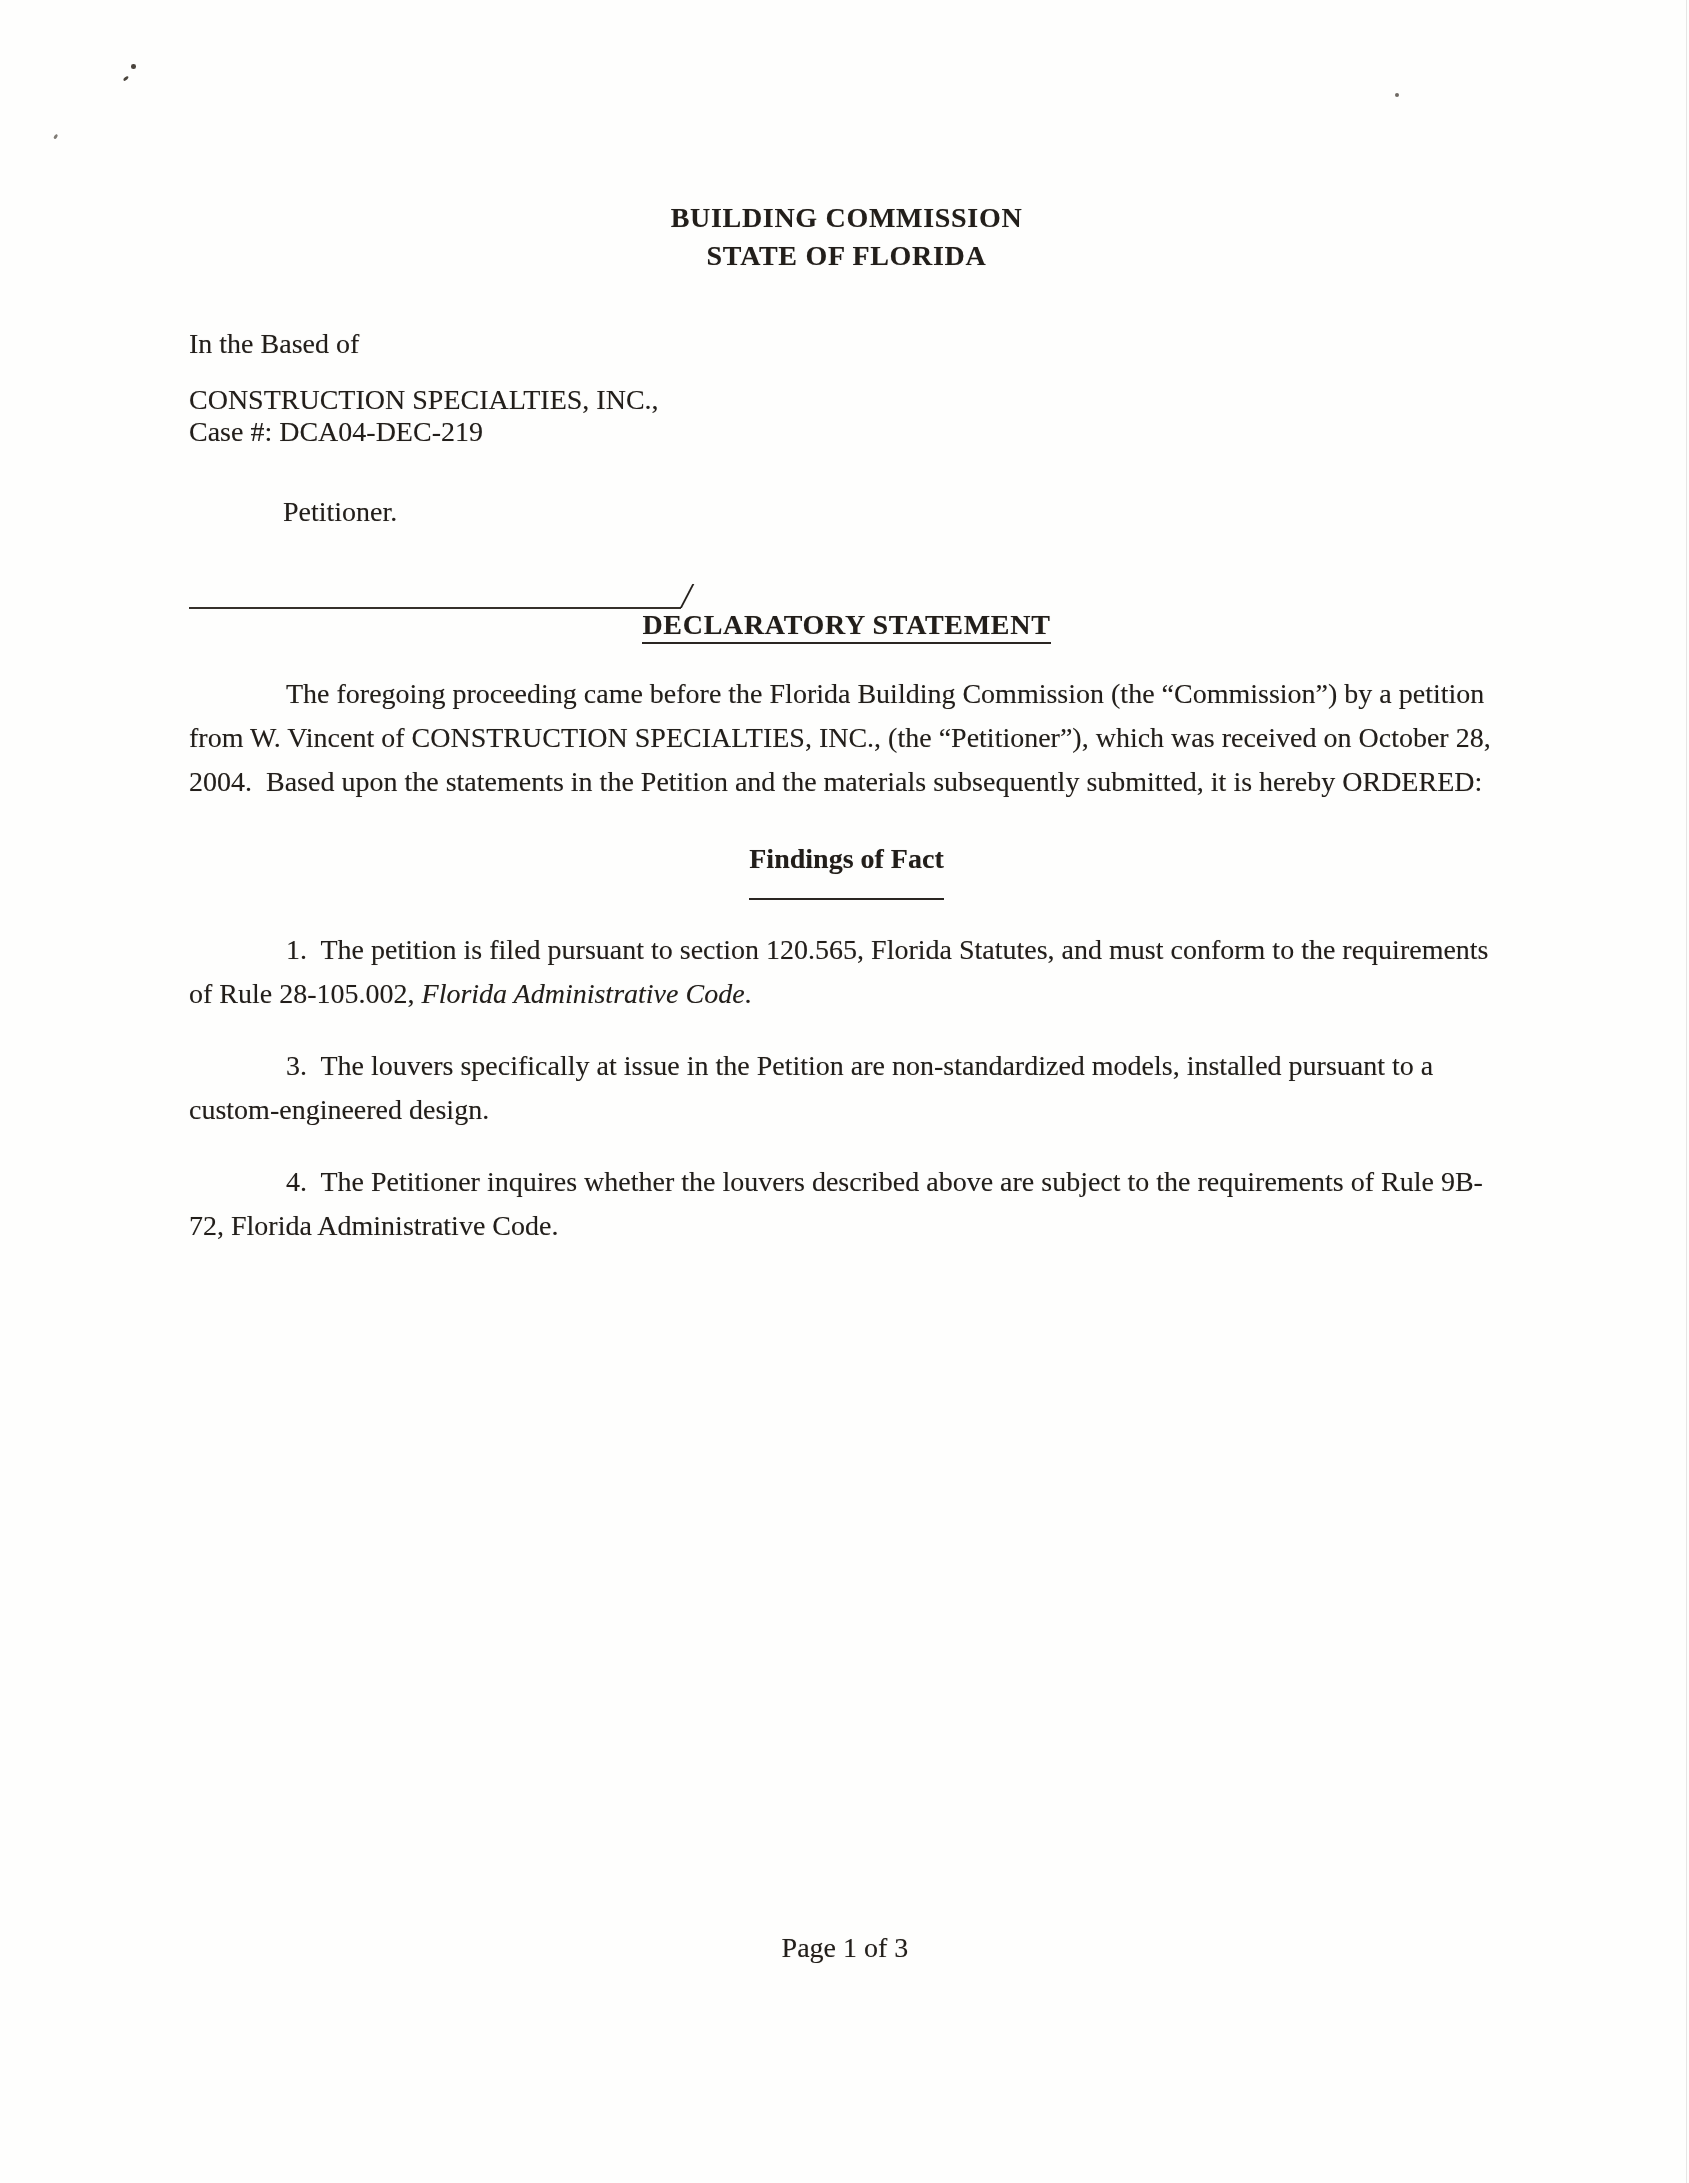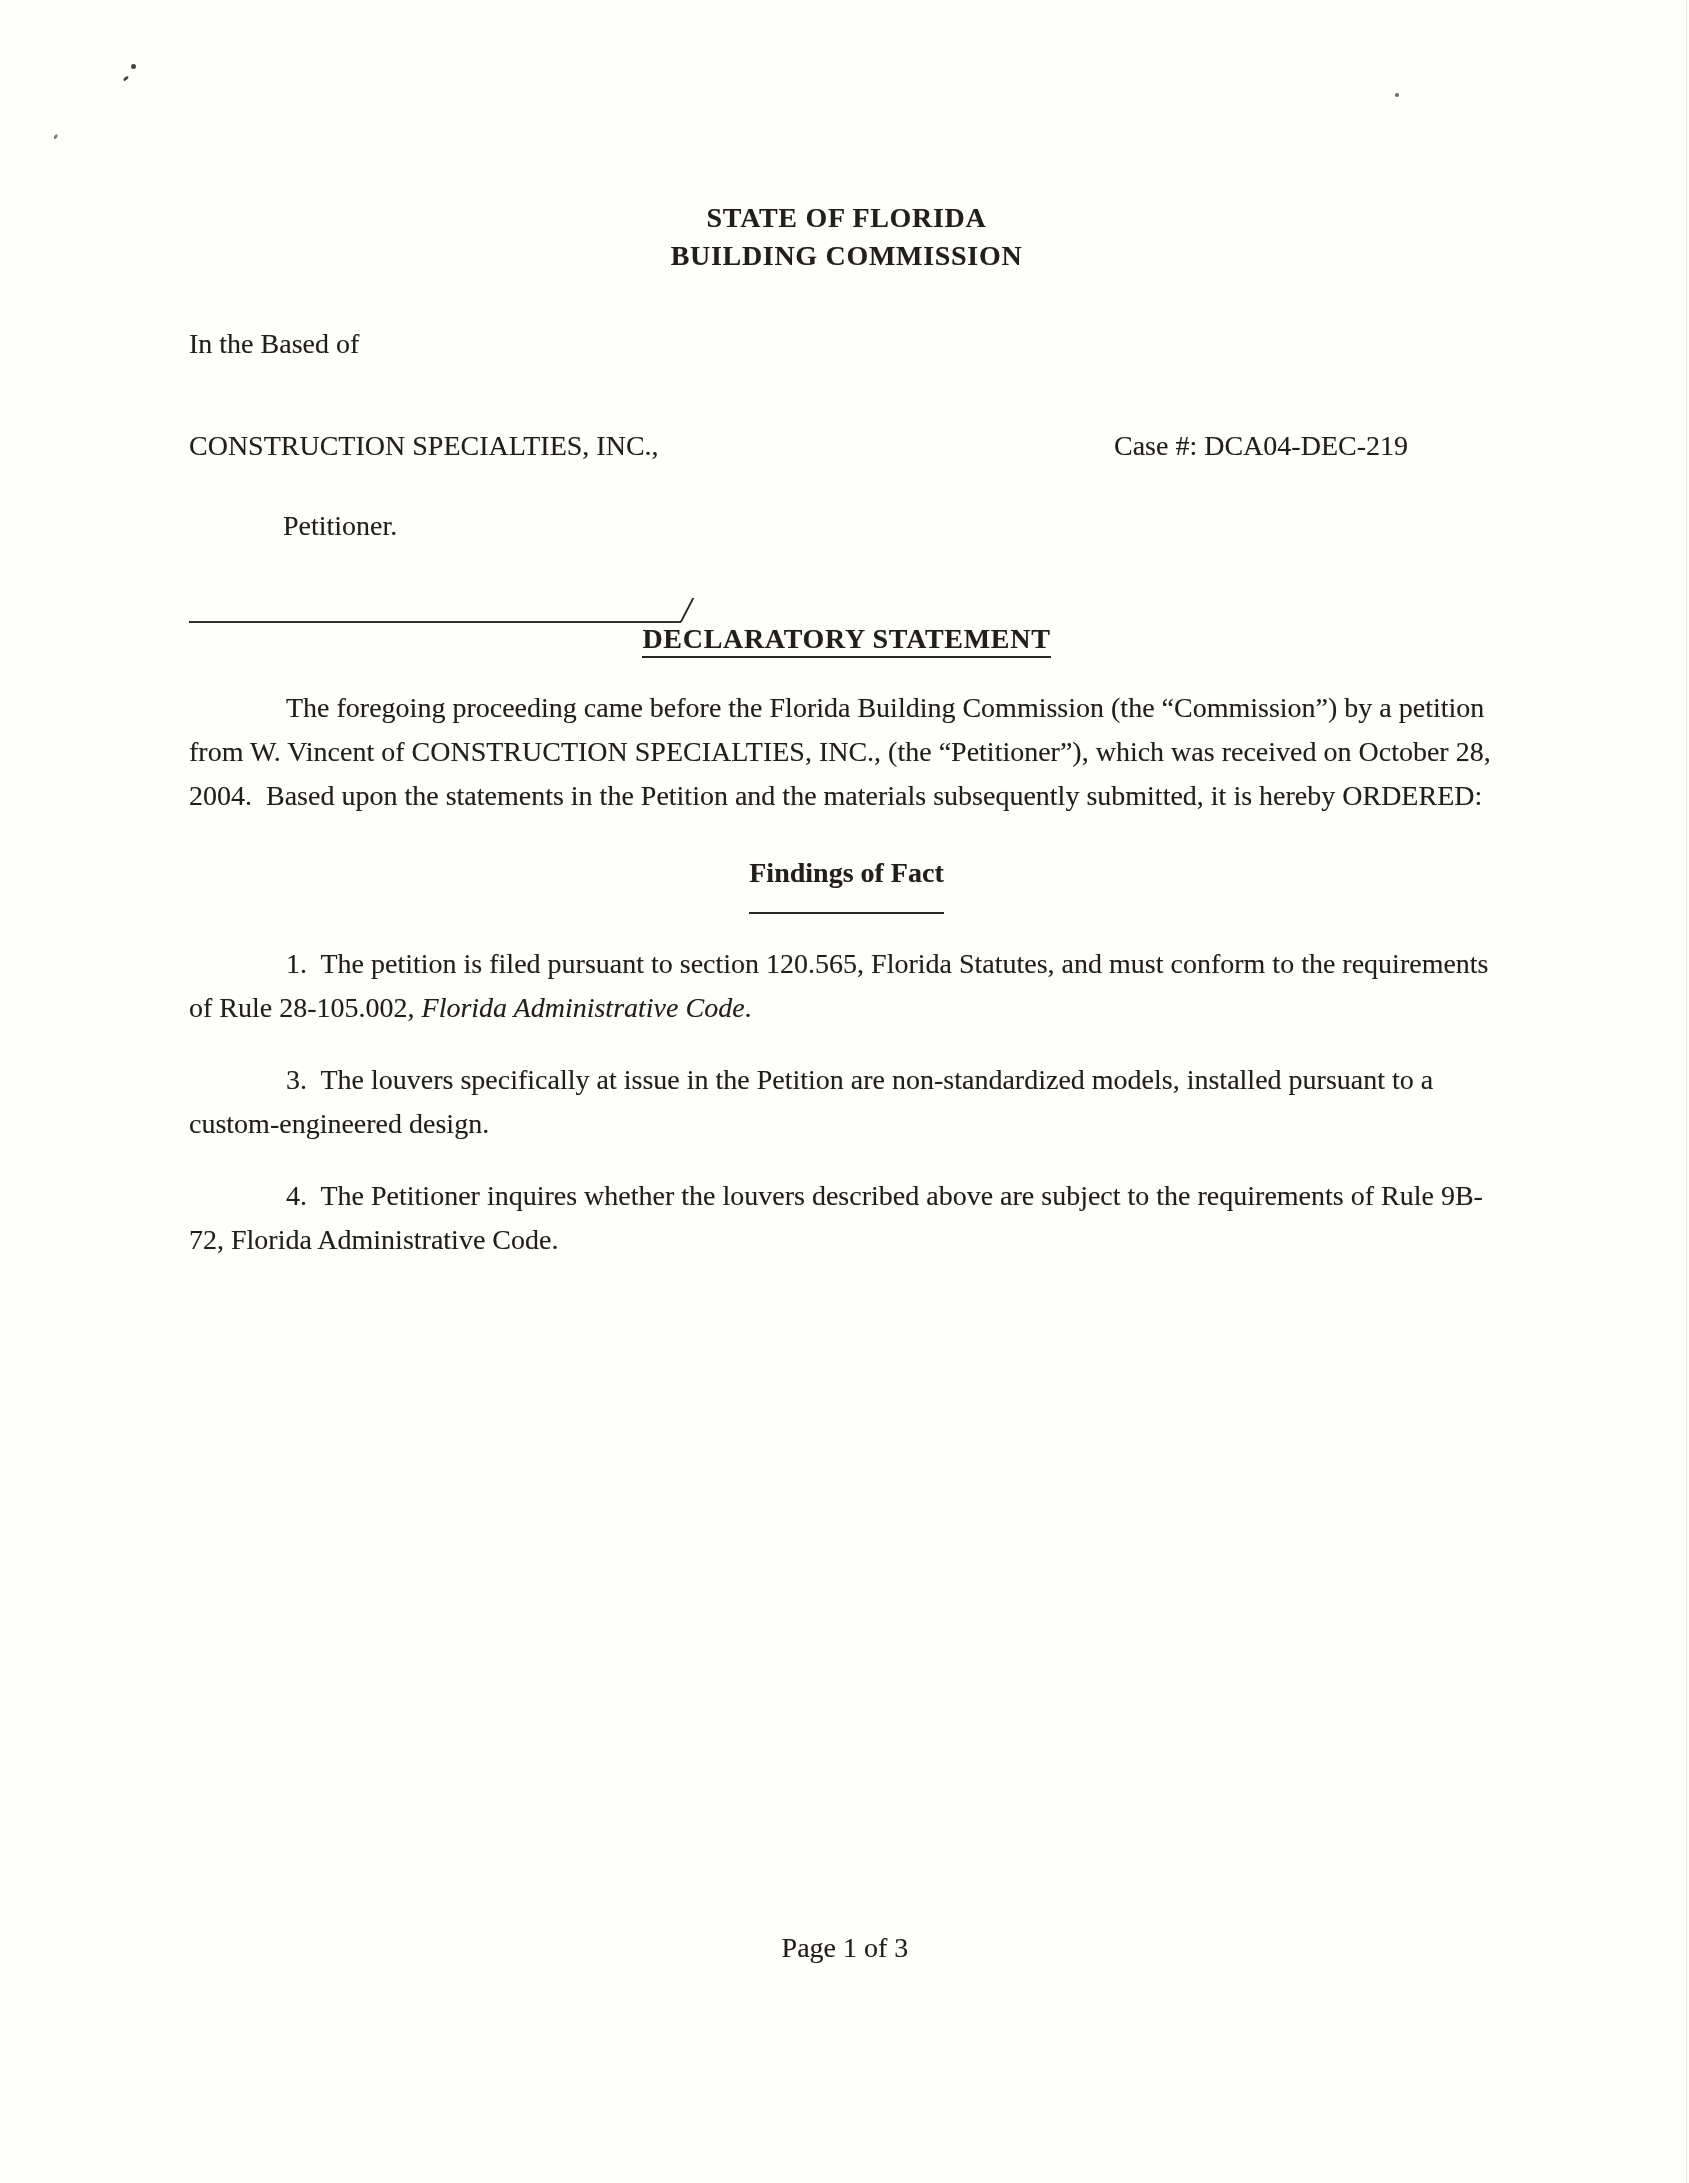--- a/index.html
+++ b/index.html
@@ -32,24 +32,25 @@
   .doc-header {
     text-align: center;
     font-weight: bold;
     line-height: 1.35;
     letter-spacing: 0.7px;
   }
   .in-matter {
     margin-top: 53px;
   }
   .case-row {
-    margin-top: 70px;
+    margin-top: 24px;
     display: flex;
     justify-content: space-between;
     align-items: baseline;
+    flex-direction: column;
   }
   .case-no {
     padding-right: 96px;
   }
   .petitioner {
     margin-top: 48px;
     margin-left: 94px;
   }
   .sig-row {
     position: relative;
@@ -115,22 +116,22 @@
 <body>
 
 <div class="page">
 
   <div class="artifact a1"></div>
   <div class="artifact a2"></div>
   <div class="artifact a3"></div>
   <div class="artifact a4"></div>
 
   <div class="doc-header">
+    <div>BUILDING COMMISSION</div>
     <div>STATE OF FLORIDA</div>
-    <div>BUILDING COMMISSION</div>
   </div>
 
   <div class="in-matter">In the Based of</div>
 
   <div class="case-row">
     <span>CONSTRUCTION SPECIALTIES, INC.,</span>
     <span class="case-no">Case #:  DCA04-DEC-219</span>
   </div>
 
   <div class="petitioner">Petitioner.</div>

